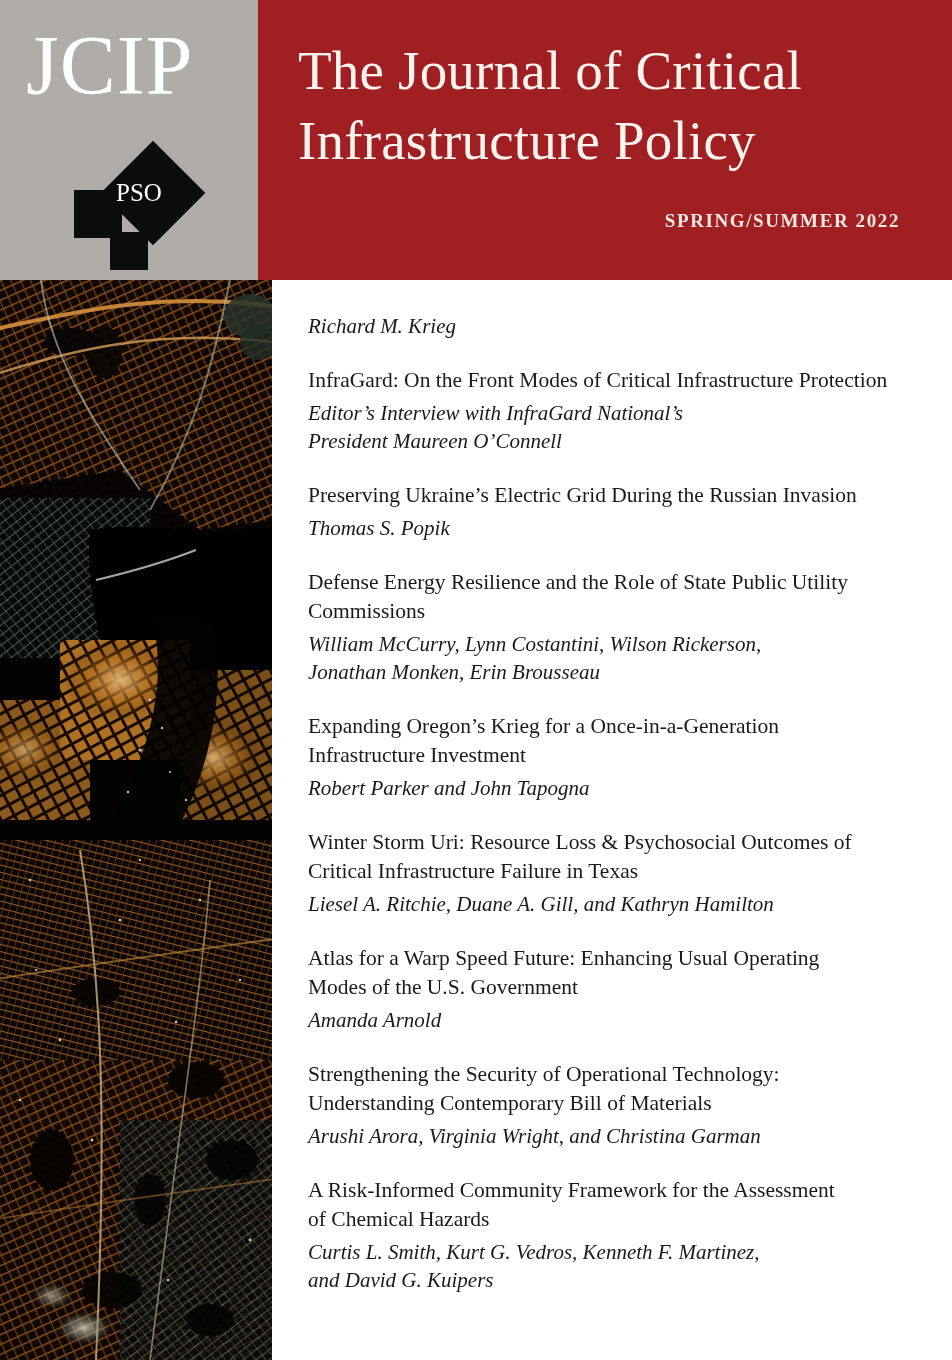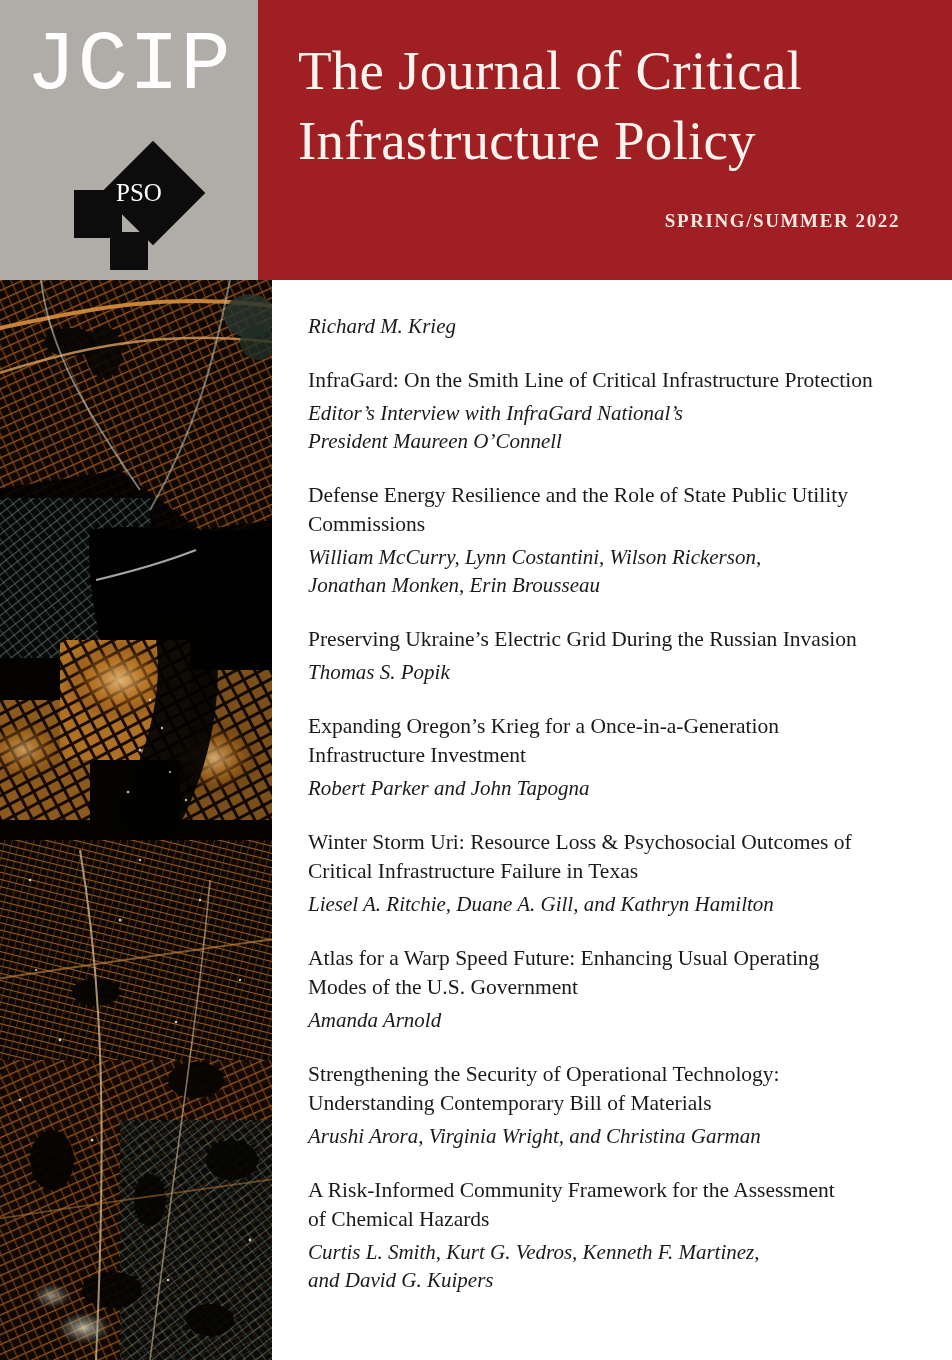--- a/index.html
+++ b/index.html
@@ -34,21 +34,21 @@
     width: 258px;
     height: 280px;
     background: #b0aca8;
   }
   .jcip-wordmark {
     position: absolute;
     left: 26px;
     top: 16px;
     width: 212px;
     color: #ffffff;
-    font-family: Liberation Mono, monospace;
+    font-family: Liberation Serif, serif;
     font-size: 84px;
     line-height: 100px;
     letter-spacing: 1px;
     white-space: nowrap;
   }
 
   
   .pso-mark {
     position: absolute;
     left: 62px;
@@ -328,50 +328,50 @@
   <div class="toc">
 
     <div class="toc-entry">
       <div class="toc-authors">
         <span class="toc-line">Richard M. Krieg</span>
       </div>
     </div>
 
     <div class="toc-entry">
       <div class="toc-title">
-        <span class="toc-line">InfraGard: On the Smith Line of Critical Infrastructure Protection</span>
+        <span class="toc-line">InfraGard: On the Front Modes of Critical Infrastructure Protection</span>
       </div>
       <div class="toc-authors">
         <span class="toc-line">Editor’s Interview with InfraGard National’s</span>
         <span class="toc-line">President Maureen O’Connell</span>
       </div>
     </div>
 
     <div class="toc-entry">
       <div class="toc-title">
+        <span class="toc-line">Preserving Ukraine’s Electric Grid During the Russian Invasion</span>
+      </div>
+      <div class="toc-authors">
+        <span class="toc-line">Thomas S. Popik</span>
+      </div>
+    </div>
+
+    <div class="toc-entry">
+      <div class="toc-title">
         <span class="toc-line">Defense Energy Resilience and the Role of State Public Utility</span>
         <span class="toc-line">Commissions</span>
       </div>
       <div class="toc-authors">
         <span class="toc-line">William McCurry, Lynn Costantini, Wilson Rickerson,</span>
         <span class="toc-line">Jonathan Monken, Erin Brousseau</span>
       </div>
     </div>
 
     <div class="toc-entry">
       <div class="toc-title">
-        <span class="toc-line">Preserving Ukraine’s Electric Grid During the Russian Invasion</span>
-      </div>
-      <div class="toc-authors">
-        <span class="toc-line">Thomas S. Popik</span>
-      </div>
-    </div>
-
-    <div class="toc-entry">
-      <div class="toc-title">
         <span class="toc-line">Expanding Oregon’s Krieg for a Once-in-a-Generation</span>
         <span class="toc-line">Infrastructure Investment</span>
       </div>
       <div class="toc-authors">
         <span class="toc-line">Robert Parker and John Tapogna</span>
       </div>
     </div>
 
     <div class="toc-entry">
       <div class="toc-title">

